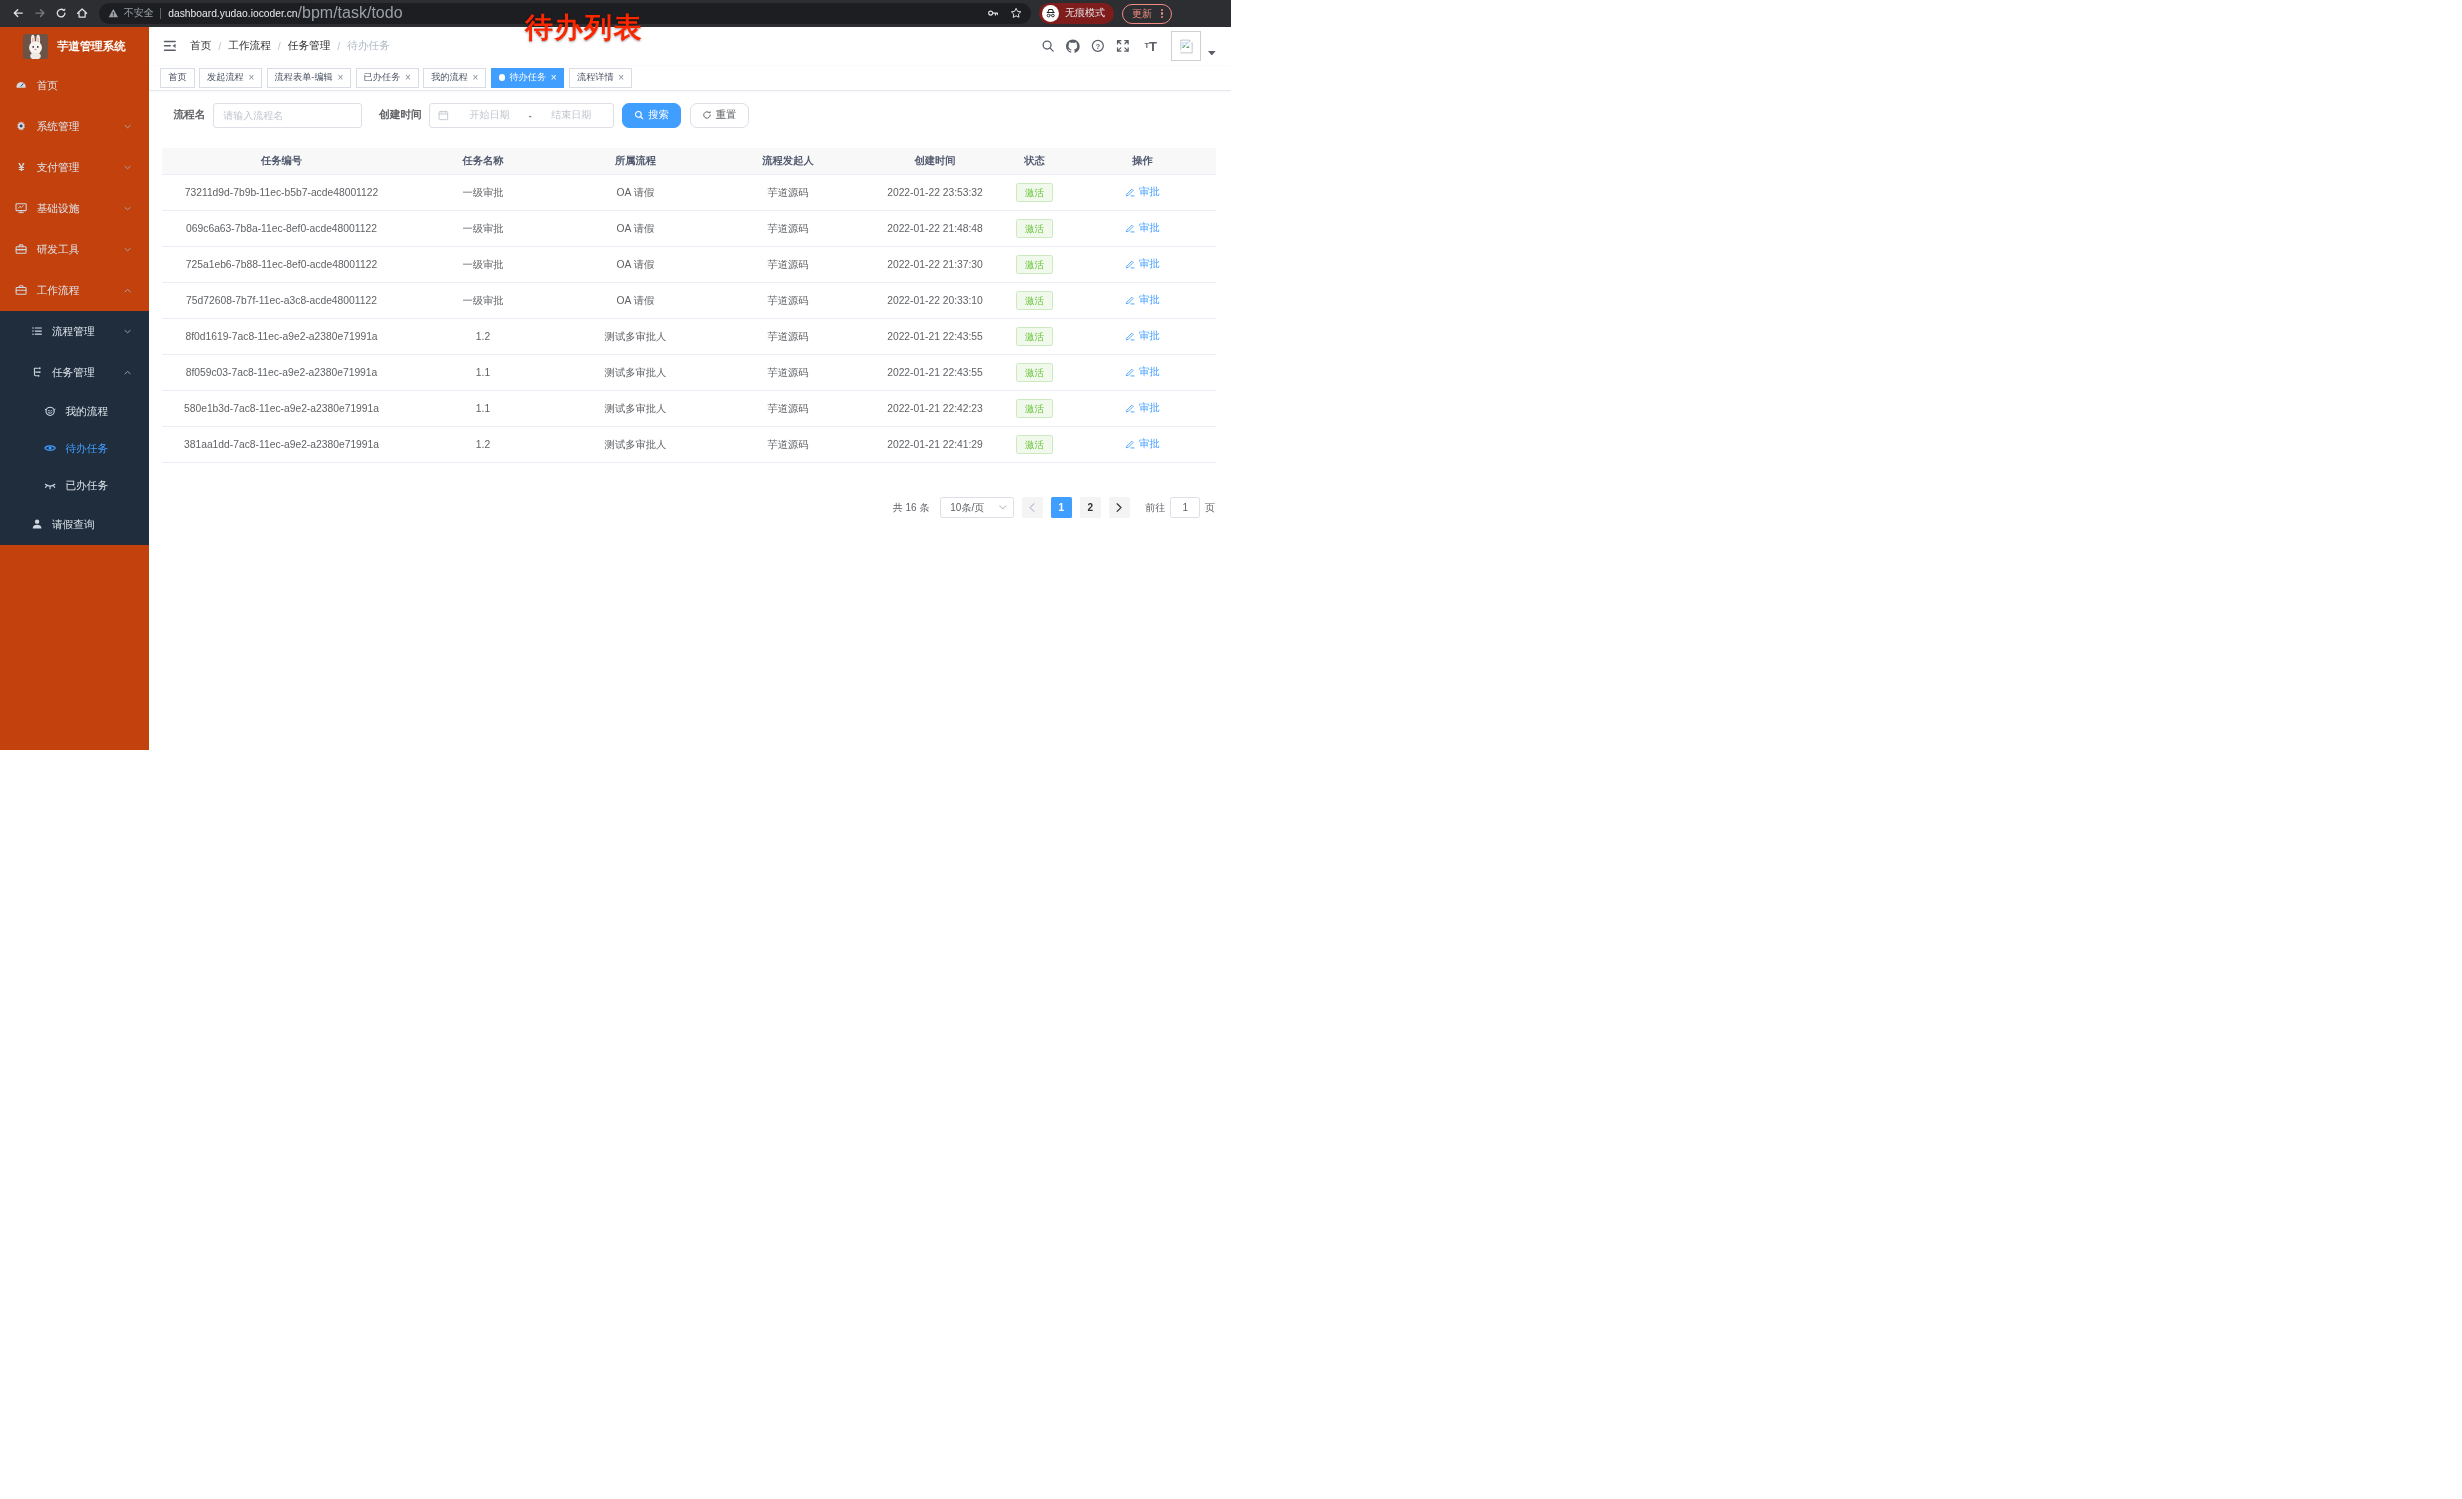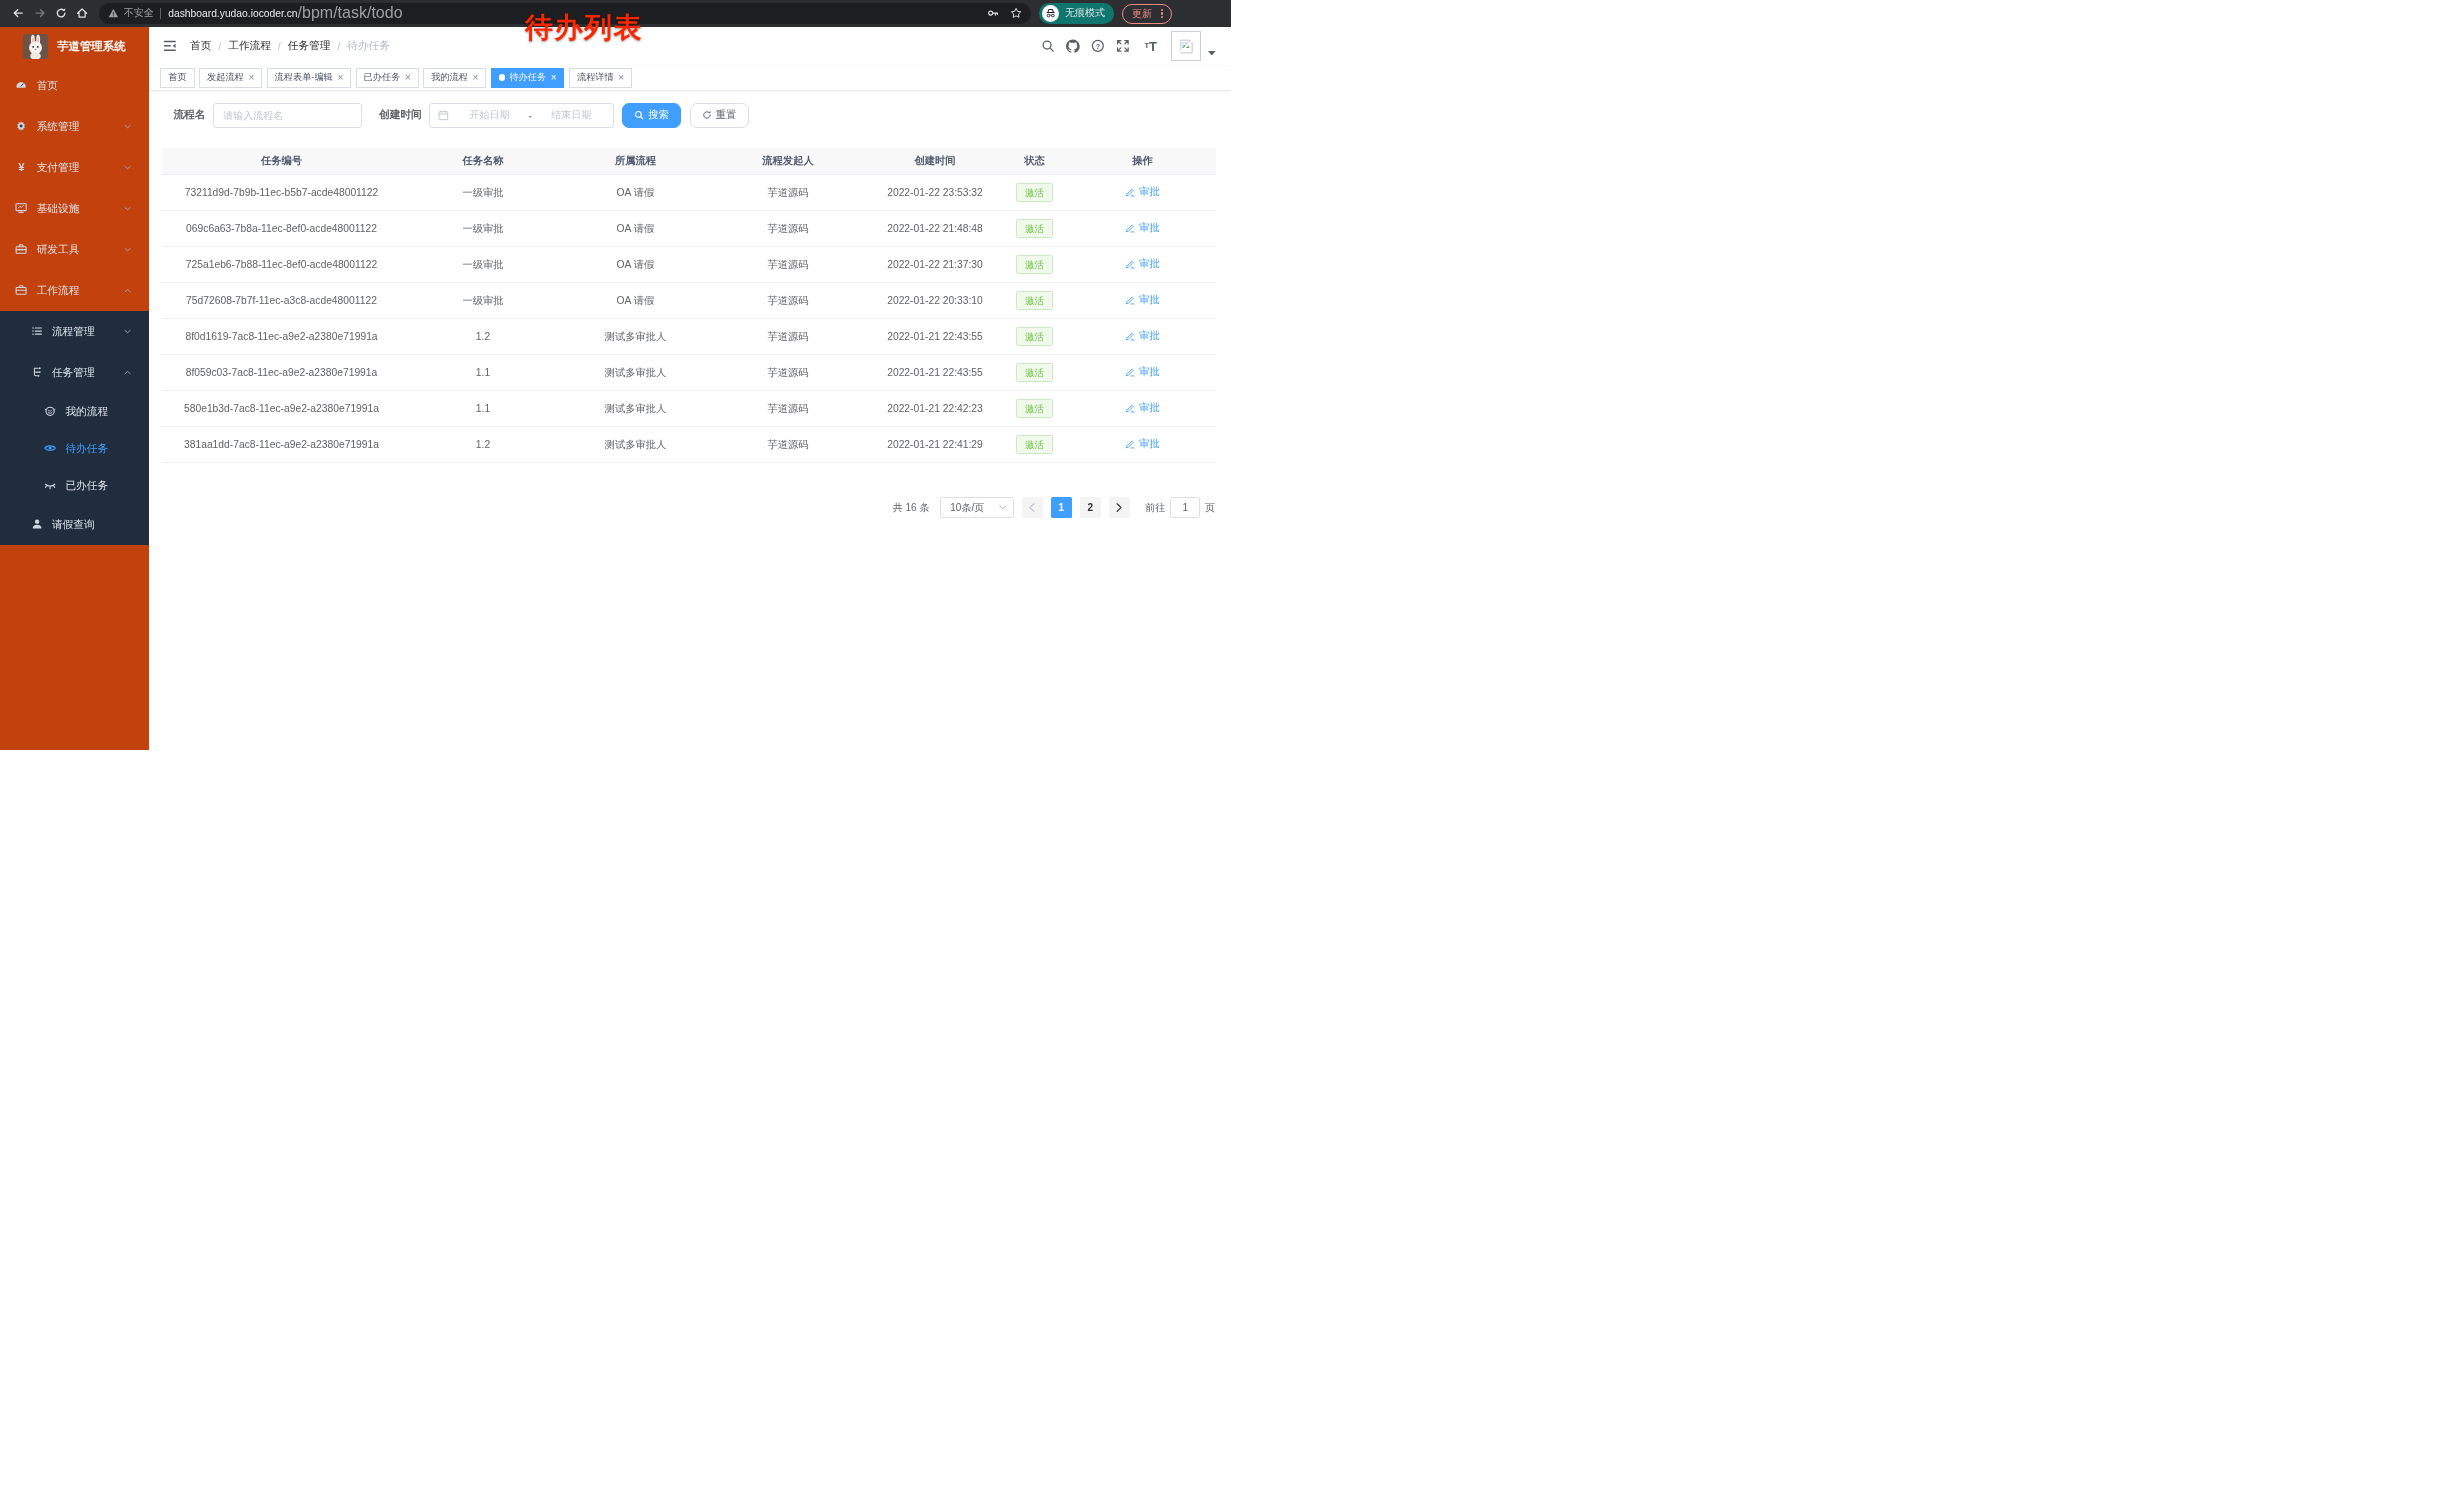--- a/index.html
+++ b/index.html
@@ -11,21 +11,21 @@
   
   .browser { position:relative; height:27px; background:#2d2e31; display:flex; align-items:center; padding:0 7.6px; z-index:5; }
   .nav-btn { width:21.4px; height:21.4px; display:flex; align-items:center; justify-content:center; color:#dfe1e5; }
   .nav-btn.dim { color:#77797d; }
   .omnibox { height:21.4px; flex:0 0 auto; width:932px; margin-left:6.1px; background:#1d1e21; border-radius:10.7px; display:flex; align-items:center; padding:0 9.2px; color:#9aa0a6; }
   .omnibox .sec { font-size:10px; color:#9aa0a6; margin:0 6.1px 0 4.6px; }
   .omnibox .sep { width:0.8px; height:10.7px; background:#5f6368; margin-right:7.6px; }
   .omnibox .host { font-size:10.3px; color:#e8eaed; }
   .omnibox .path { font-size:16px; color:#9aa0a6; }
   .omnibox .spacer { flex:1; }
-  .incog { height:21.4px; margin-left:7.6px; background:#0f766e; border-radius:10.7px; display:flex; align-items:center; padding:0 9.2px 0 3.1px; }
+  .incog { height:21.4px; margin-left:7.6px; background:#7f1d1d; border-radius:10.7px; display:flex; align-items:center; padding:0 9.2px 0 3.1px; }
   .incog-circle { width:17px; height:17px; background:#fff; border-radius:50%; display:flex; align-items:center; justify-content:center; margin-right:6.1px; }
   .incog-label { color:#e8eaed; font-size:10px; }
   .update-pill { height:20px; margin-left:7.6px; border:1.1px solid #f28b82; border-radius:10px; display:flex; align-items:center; padding:0 4.6px 0 9.2px; color:#f28b82; }
   .update-label { font-size:10px; margin-right:6.1px; }
   .kebab { display:flex; flex-direction:column; gap:1.5px; padding:0 3.1px; }
   .kebab i { width:2.3px; height:2.3px; border-radius:50%; background:#f28b82; display:block; }
   .annotation { position:absolute; left:525px; top:9.2px; font-size:28px; font-weight:600; color:#fb2600; letter-spacing:1.5px; text-shadow:0 0.8px 2.3px rgba(0,0,0,.4); z-index:60; pointer-events:none; white-space:nowrap; }
 
   
   .app { display:flex; height:723px; }

